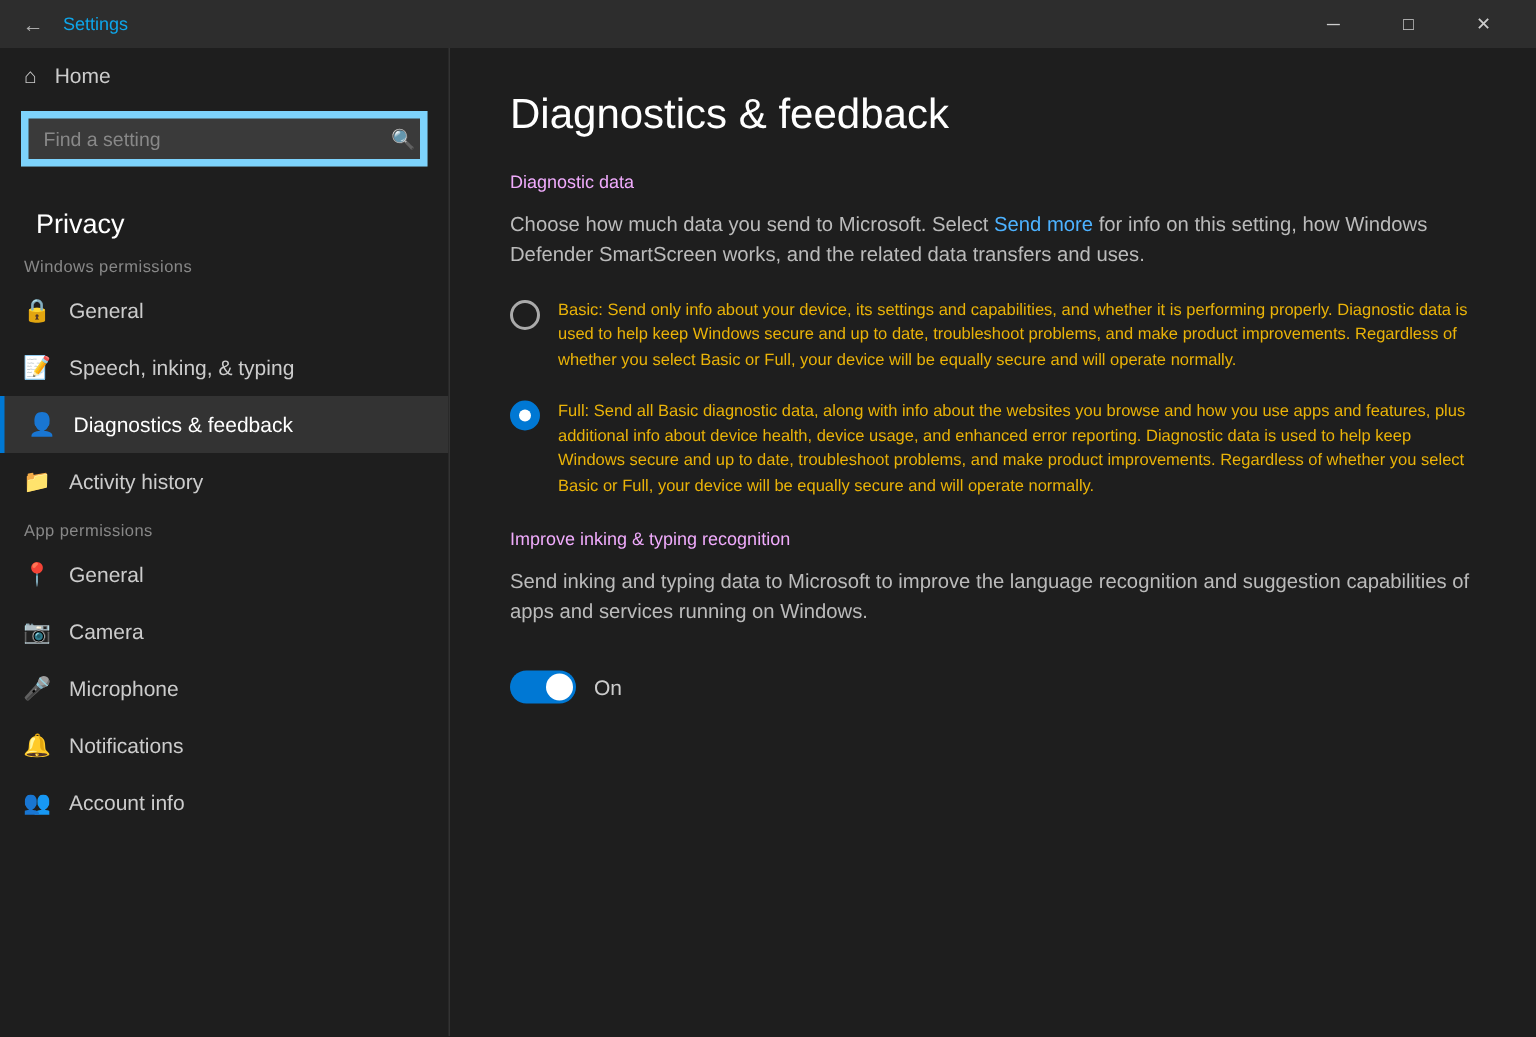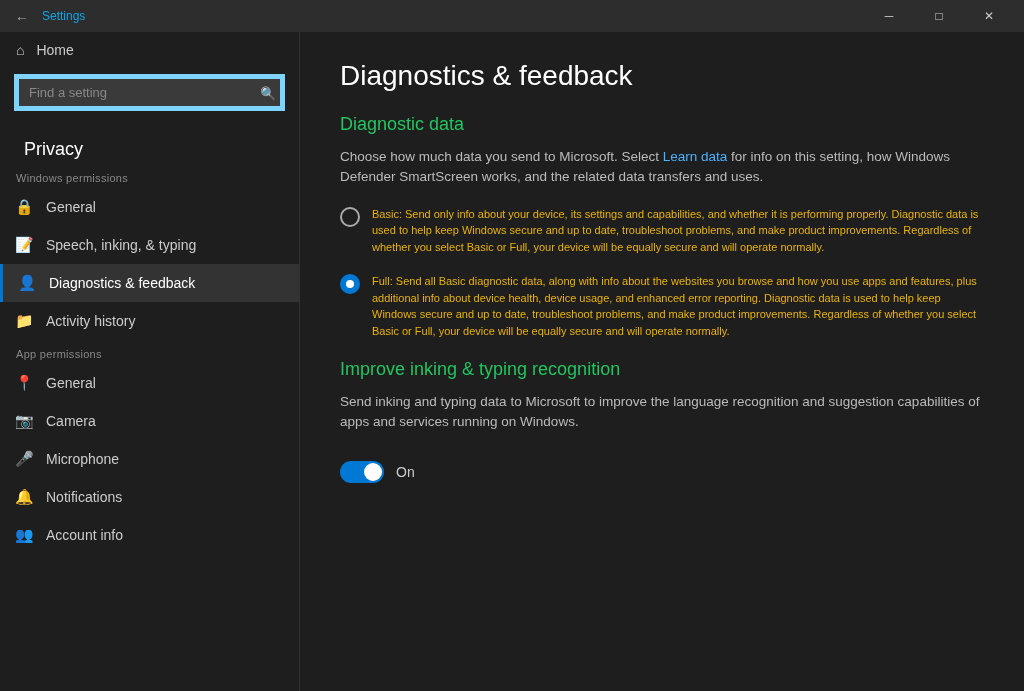--- a/index.html
+++ b/index.html
@@ -148,23 +148,23 @@
       overflow-y: auto;
       padding: 28px 40px 40px;
     }
     .content-title {
       font-size: 28px;
       font-weight: 300;
       color: #fff;
       margin-bottom: 22px;
     }
     .section-title {
-      font-size: 18px;
+      font-size: 12px;
       font-weight: 400;
-      color: #22c55e;
+      color: #f0abfc;
       margin-bottom: 12px;
     }
     .section-desc {
       font-size: 13.5px;
       color: #bbb;
       line-height: 1.5;
       margin-bottom: 18px;
     }
     .learn-more {
       color: #4db2ff;
@@ -309,21 +309,21 @@
       <span>Account info</span>
     </div>
   </div>
 
   <div class="content">
     <h1 class="content-title">Diagnostics &amp; feedback</h1>
 
     <h2 class="section-title">Diagnostic data</h2>
 
     <p class="section-desc">
-      <span>Choose how much data you send to Microsoft. Select </span><a class="learn-more">Learn data</a><span> for info on this setting, how Windows Defender SmartScreen works, and the related data transfers and uses.</span>
+      <span>Choose how much data you send to Microsoft. Select </span><a class="learn-more">Send more</a><span> for info on this setting, how Windows Defender SmartScreen works, and the related data transfers and uses.</span>
     </p>
 
     <div class="radio-group">
       <div class="radio-option">
         <div class="radio-circle"></div>
         <span class="radio-text">Basic: Send only info about your device, its settings and capabilities, and whether it is performing properly. Diagnostic data is used to help keep Windows secure and up to date, troubleshoot problems, and make product improvements. Regardless of whether you select Basic or Full, your device will be equally secure and will operate normally.</span>
       </div>
       <div class="radio-option">
         <div class="radio-circle selected"></div>
         <span class="radio-text">Full: Send all Basic diagnostic data, along with info about the websites you browse and how you use apps and features, plus additional info about device health, device usage, and enhanced error reporting. Diagnostic data is used to help keep Windows secure and up to date, troubleshoot problems, and make product improvements. Regardless of whether you select Basic or Full, your device will be equally secure and will operate normally.</span>

